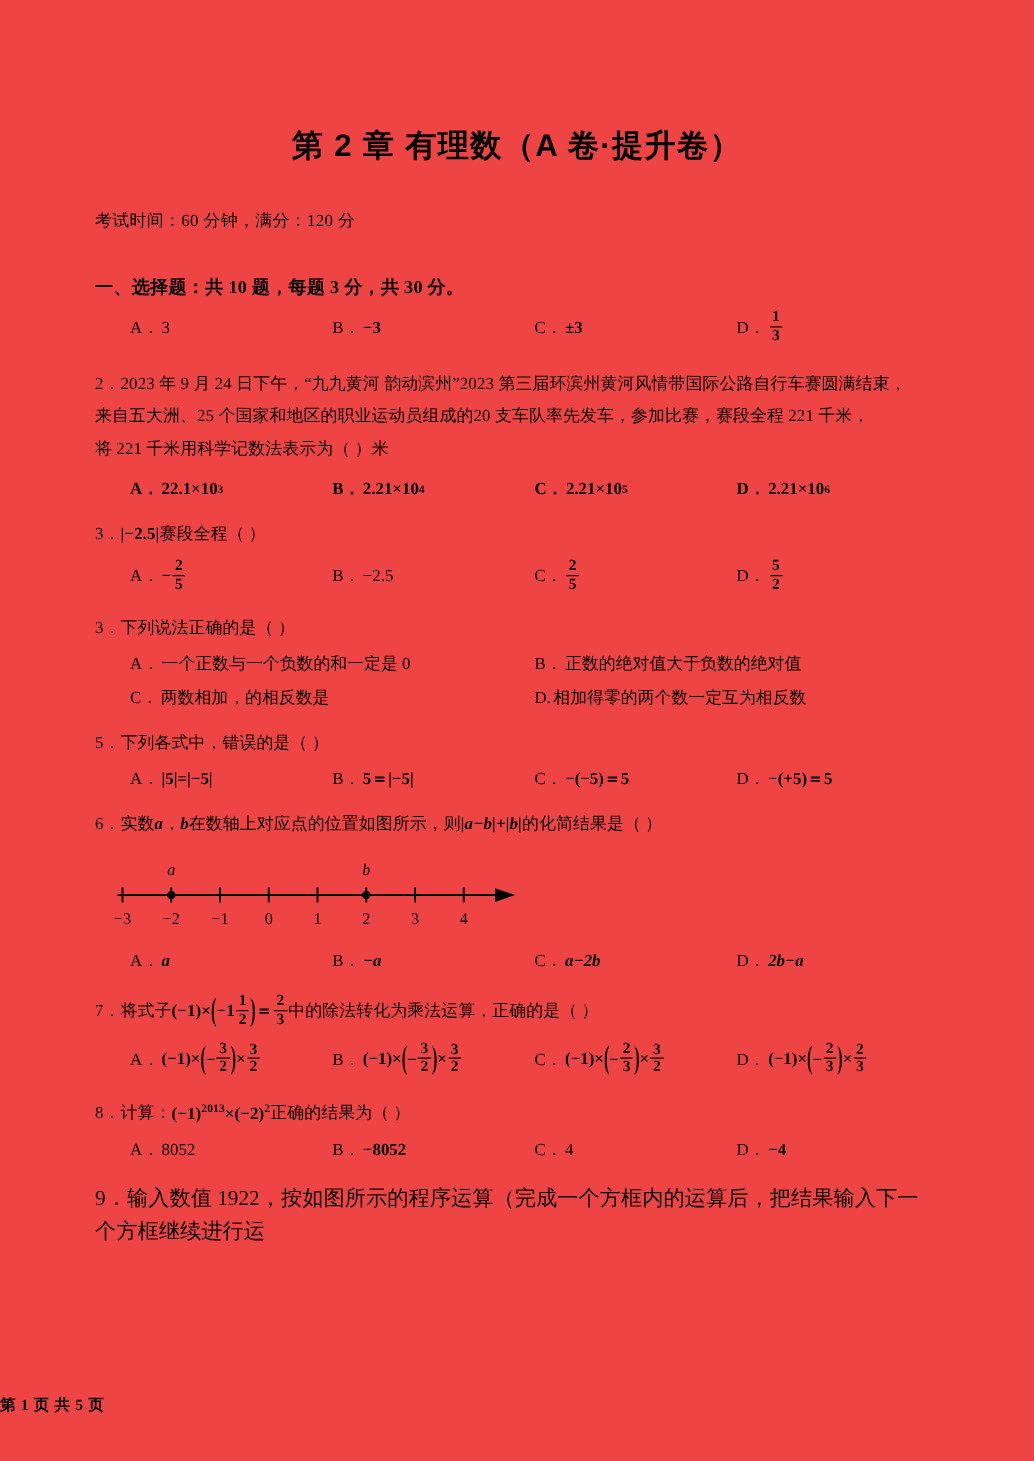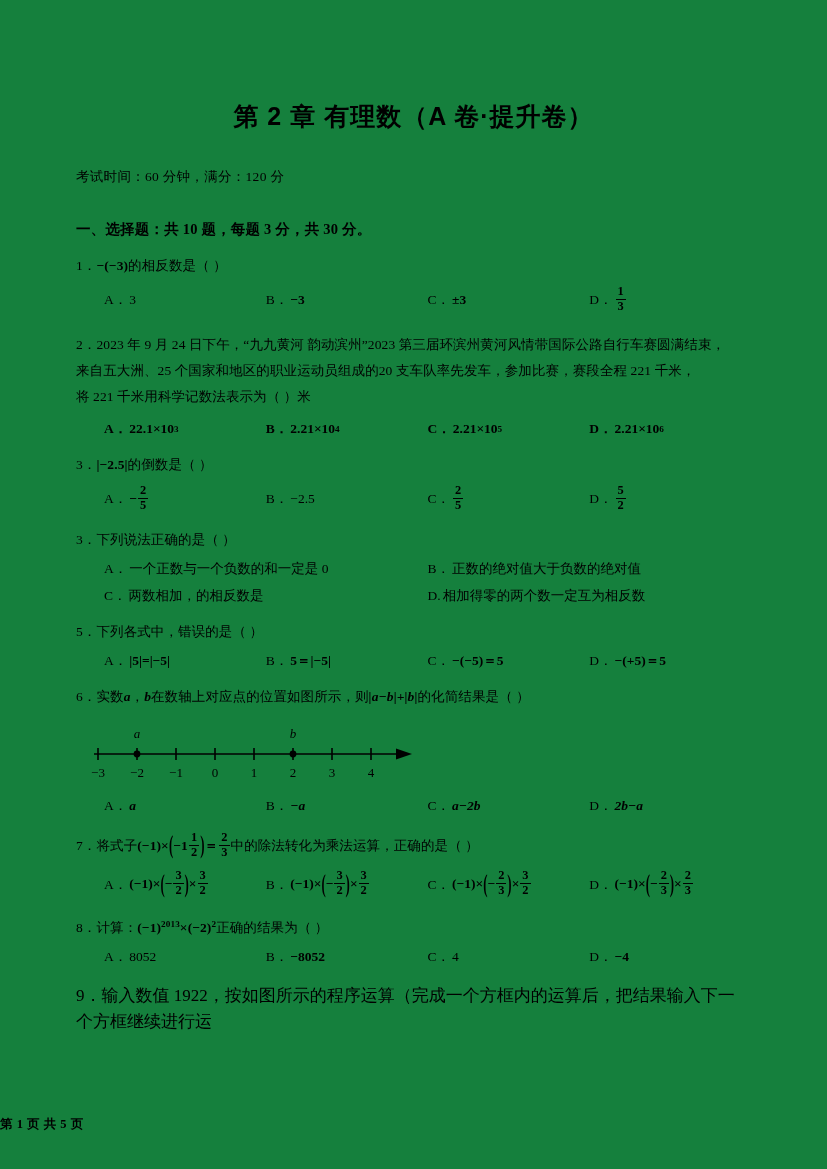--- a/index.html
+++ b/index.html
@@ -9,21 +9,21 @@
   }
   body {
     font-family: "Liberation Serif", serif;
     color: #000000;
   }
   .page {
     position: relative;
     width: 827px;
     height: 1169px;
     margin: 0 auto;
-    background: #15803d;
+    background: #ef4444;
     box-sizing: border-box;
     padding: 0 76px;
     overflow: hidden;
   }
   .doc-title {
     text-align: center;
     font-size: 25px;
     font-weight: bold;
     letter-spacing: 1px;
     margin-top: 100px;
@@ -121,23 +121,20 @@
 <body>
 
 <div class="page">
 
   <h1 class="doc-title">第 2 章 有理数（A 卷·提升卷）</h1>
 
   <div class="exam-info">考试时间：60 分钟，满分：120 分</div>
 
   <div class="section-head">一、选择题：共 10 题，每题 3 分，共 30 分。</div>
 
-  <div class="q">
-    <span>1．</span><span class="bold">−(−3)</span><span>的相反数是（    ）</span>
-  </div>
   <div class="opts four-col">
     <div class="opt">
       <span class="opt-lbl">A．</span>
       <span>3</span>
     </div>
     <div class="opt">
       <span class="opt-lbl">B．</span>
       <span class="bold">−3</span>
     </div>
     <div class="opt">
@@ -175,21 +172,21 @@
         <sup class="bold">5</sup>
     </div>
     <div class="opt">
       <span class="opt-lbl bold">D．</span>
       <span class="bold">2.21×10</span>
         <sup class="bold">6</sup>
     </div>
   </div>
 
   <div class="q">
-    <span>3．</span><span class="bold">|−2.5|</span><span>的倒数是（    ）</span>
+    <span>3．</span><span class="bold">|−2.5|</span><span>赛段全程（    ）</span>
   </div>
   <div class="opts four-col">
     <div class="opt">
       <span class="opt-lbl">A．</span>
       <span class="bold">−</span>
         <span class="frac bold">
           <span class="num">2</span>
           <span class="den">5</span>
         </span>
     </div>

